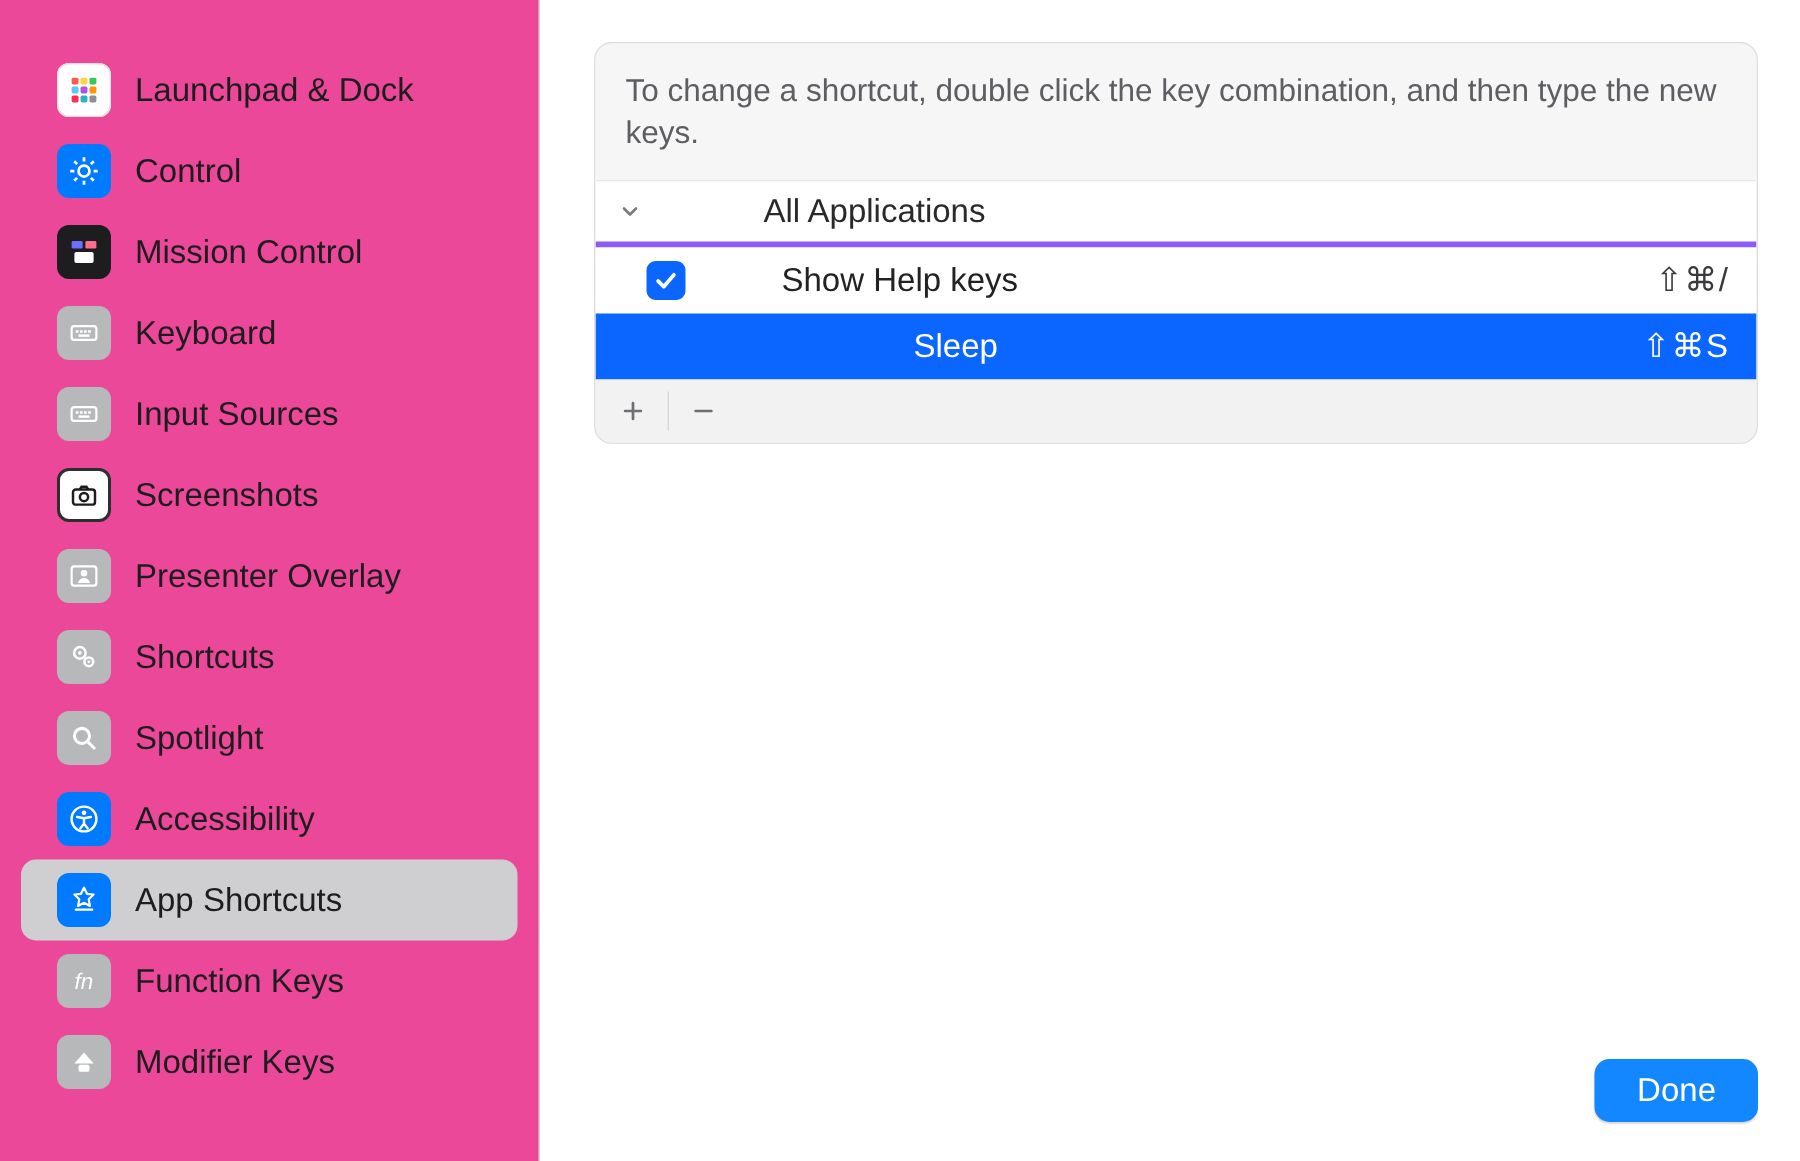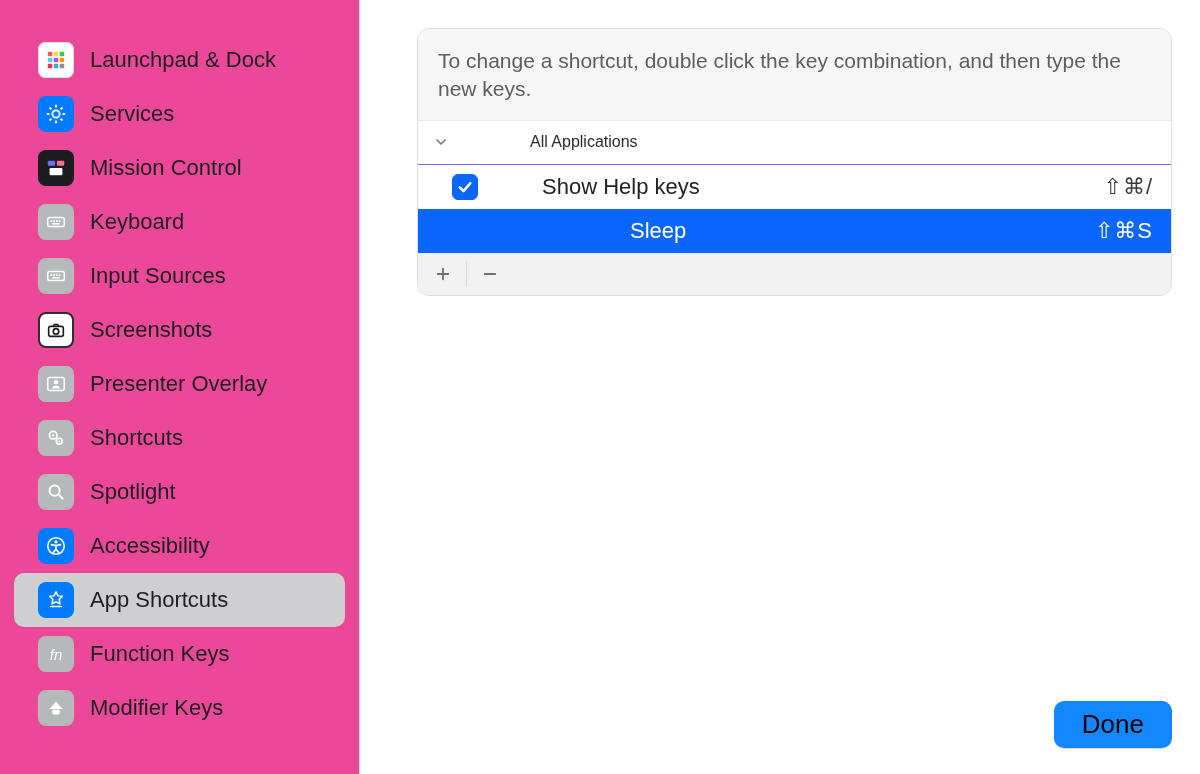--- a/index.html
+++ b/index.html
@@ -52,44 +52,43 @@
   .fn-text { font-size: 15px; font-weight: 500; color: #6e6e73; }
 
   
   .main {
     flex: 1;
     height: 100%;
     position: relative;
     padding: 28px 28px 0 36px;
     display: flex;
     flex-direction: column;
-    margin-left: 21px;
   }
   .panel {
     border: 1px solid #dedede;
     border-radius: 12px;
     background: #ffffff;
     overflow: hidden;
   }
   .panel-header {
     padding: 18px 20px 16px 20px;
     font-size: 21px;
     line-height: 1.35;
     color: #5d5d62;
     background: #f6f6f7;
     border-bottom: 1px solid #e6e6e7;
   }
   .group-row {
     display: flex;
     align-items: center;
     height: 44px;
     padding: 0 12px;
-    font-size: 16px;
+    font-size: 22px;
     background: #ffffff;
-    border-bottom: 1px solid #8b5cf6;
+    border-bottom: 4px solid #8b5cf6;
   }
   .disclosure {
     width: 22px; height: 22px;
     margin-right: 6px;
     display:flex; align-items:center; justify-content:center;
   }
   .disclosure svg { width: 16px; height: 16px; }
   .group-label { margin-left: 72px; font-weight: 500; color:#2a2a2c; }
   .shortcut-row {
     display: flex;
@@ -132,23 +131,23 @@
   .pm-btn svg { width: 18px; height: 18px; }
   .pm-divider { width:1px; height:26px; background:#d9d9da; margin:0 4px; }
 
   .done-wrap {
     position:absolute;
     right: 28px;
     bottom: 26px;
   }
   .done-btn {
     background: #1387ff;
-    color:#000000;
+    color:#ffffff;
     border:none;
-    font-size: 26px;
+    font-size: 22px;
     font-weight: 500;
     padding: 8px 28px;
     border-radius: 10px;
     box-shadow: 0 1px 1px rgba(0,0,0,.15);
   }
 </style>
 </head>
 <body>
 
 <nav class="sidebar">
@@ -179,21 +178,21 @@
           <line x1="12" y1="2" x2="12" y2="5"></line>
           <line x1="12" y1="19" x2="12" y2="22"></line>
           <line x1="2" y1="12" x2="5" y2="12"></line>
           <line x1="19" y1="12" x2="22" y2="12"></line>
           <line x1="4.9" y1="4.9" x2="7" y2="7"></line>
           <line x1="17" y1="17" x2="19.1" y2="19.1"></line>
           <line x1="4.9" y1="19.1" x2="7" y2="17"></line>
           <line x1="17" y1="7" x2="19.1" y2="4.9"></line>
         </svg>
     </span>
-    <span>Services</span>
+    <span>Control</span>
   </div>
 
   <div class="side-item">
     <span class="icon-tile" style="background:#1d1d1f;">
       <svg viewBox="0 0 24 24">
           <rect x="3" y="4" width="8" height="5.5" rx="1" fill="#6e6eff"></rect>
           <rect x="13" y="4" width="8" height="5.5" rx="1" fill="#ff6e8a"></rect>
           <rect x="5" y="12" width="14" height="8" rx="1.4" fill="#ffffff"></rect>
         </svg>
     </span>

